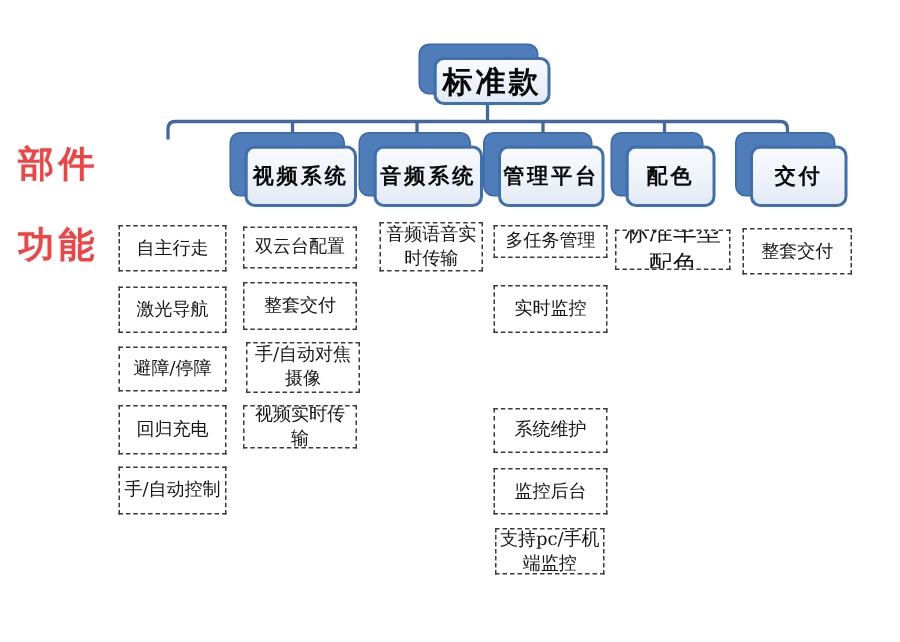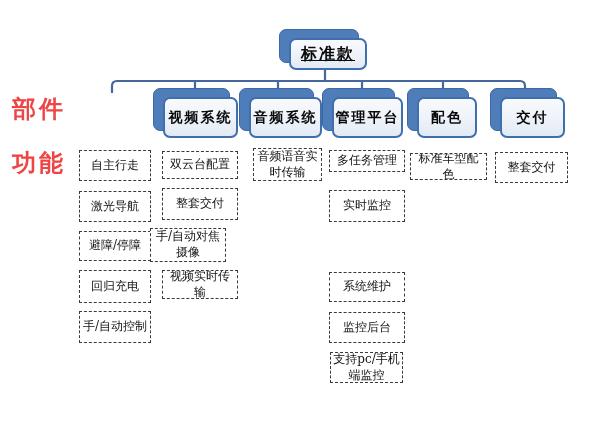--- a/index.html
+++ b/index.html
@@ -18,31 +18,31 @@
     position:absolute;left:-10px;top:-9px;width:100%;height:100%;
     background:#4f7dba;border:1px solid #3b69a5;border-radius:7px;
   }
   .front{
     position:absolute;left:0;top:0;width:100%;height:100%;box-sizing:border-box;
     background:linear-gradient(180deg,#f8fafd 0%,#eef2f9 55%,#e3eaf5 100%);
     border:2px solid #3f6fad;border-radius:7px;
     display:flex;align-items:center;justify-content:center;
     font-weight:bold;color:#0a0a0a;letter-spacing:2px;
   }
-  .root .front{font-size:16px;text-decoration:underline;}
+  .root .front{font-size:20px;}
   .cat .front{font-size:14px;}
   
   .dash{
     position:absolute;z-index:2;box-sizing:border-box;background:#ffffff;
     border:1px dashed #3a3a3a;
     display:flex;align-items:center;justify-content:center;
     font-size:12px;line-height:1.3;color:#141414;text-align:center;
     padding:1px 2px;overflow:hidden;
   }
-  .dash.small{font-size:12px;font-family:Liberation Serif, serif;}
+  .dash.small{font-size:16px;font-family:Liberation Serif, serif;}
 </style>
 </head>
 <body>
 
 <div id="canvas">
 
   <svg id="connectors" width="600" height="428" viewBox="0 0 600 428">
     <path d="M325 66 V81" fill="none" stroke="#44689b" stroke-width="2.2"></path>
     <path d="M112 93 V86 Q112 81 117 81 H520 Q525 81 525 86 V93" fill="none" stroke="#44689b" stroke-width="2.2"></path>
     <path d="M195 81 V93" fill="none" stroke="#44689b" stroke-width="2.2"></path>
@@ -81,21 +81,21 @@
   </div>
 
   <div class="dash" style="left:79px;top:150px;width:72px;height:31px">自主行走</div>
   <div class="dash" style="left:79px;top:191px;width:72px;height:31px">激光导航</div>
   <div class="dash" style="left:79px;top:231px;width:72px;height:30px">避障/停障</div>
   <div class="dash" style="left:79px;top:270px;width:72px;height:33px">回归充电</div>
   <div class="dash" style="left:79px;top:311px;width:72px;height:32px">手/自动控制</div>
 
   <div class="dash" style="left:162px;top:151px;width:76px;height:28px">双云台配置</div>
   <div class="dash" style="left:162px;top:188px;width:76px;height:32px">整套交付</div>
-  <div class="dash" style="left:150px;top:228px;width:76px;height:34px">手/自动对焦摄像</div>
+  <div class="dash" style="left:164px;top:228px;width:76px;height:34px">手/自动对焦摄像</div>
   <div class="dash" style="left:162px;top:270px;width:76px;height:29px">视频实时传输</div>
 
   <div class="dash" style="left:253px;top:148px;width:69px;height:33px">音频语音实时传输</div>
 
   <div class="dash" style="left:329px;top:150px;width:76px;height:22px">多任务管理</div>
   <div class="dash" style="left:329px;top:190px;width:76px;height:32px">实时监控</div>
   <div class="dash" style="left:329px;top:272px;width:76px;height:30px">系统维护</div>
   <div class="dash" style="left:329px;top:312px;width:76px;height:31px">监控后台</div>
   <div class="dash" style="left:330px;top:352px;width:73px;height:31px">支持pc/手机端监控</div>
 

